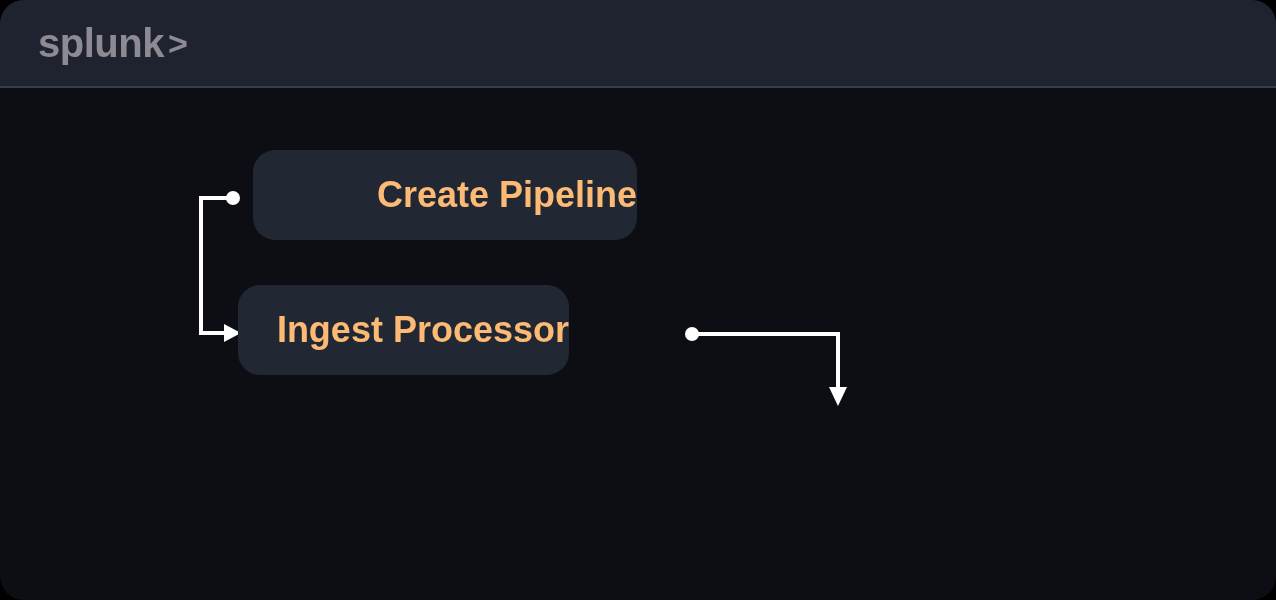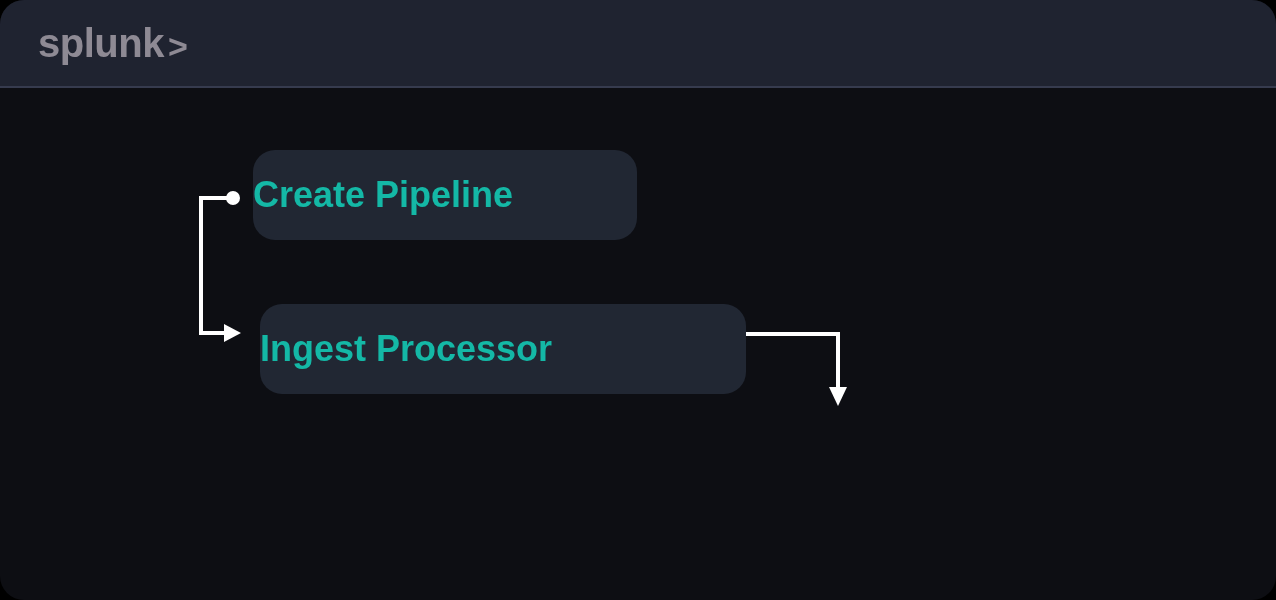--- a/index.html
+++ b/index.html
@@ -30,21 +30,21 @@
     display: flex;
     align-items: center;
   }
   .logo {
     margin-left: 38px;
     color: #8e8a94;
     font-weight: 700;
     font-size: 40px;
     letter-spacing: -0.5px;
     display: flex;
-    align-items: flex-end;
+    align-items: center;
     user-select: none;
   }
   .logo .chev {
     font-size: 34px;
     margin-left: 4px;
     font-weight: 700;
   }
   .canvas {
     position: absolute;
     left: 0; top: 90px;
@@ -55,31 +55,31 @@
     position: absolute;
     inset: 0;
     width: 1276px;
     height: 600px;
     pointer-events: none;
   }
   .node {
     position: absolute;
     display: flex;
     align-items: center;
-    justify-content: flex-start;
-    color: #14b8a6;
+    justify-content: flex-end;
+    color: #fdba74;
     font-weight: 700;
     font-size: 36px;
     border-radius: 22px;
     white-space: nowrap;
   }
   .node-dark { background: #212733; }
   .node-light { background: #3a414b; }
   #node-create   { left: 253px; top: 150px; width: 384px; height: 90px; }
-  #node-ingest   { left: 260px; top: 285px; width: 486px; height: 90px; margin-top: 19px; }
+  #node-ingest   { left: 238px; top: 285px; width: 331px; height: 90px; }
   #node-template { left: 594px; top: 422px; width: 486px; height: 91px; }
 </style>
 </head>
 <body>
 
 <div class="window">
 
   <div class="app-header">
     <div class="logo">
       <span>splunk</span>

